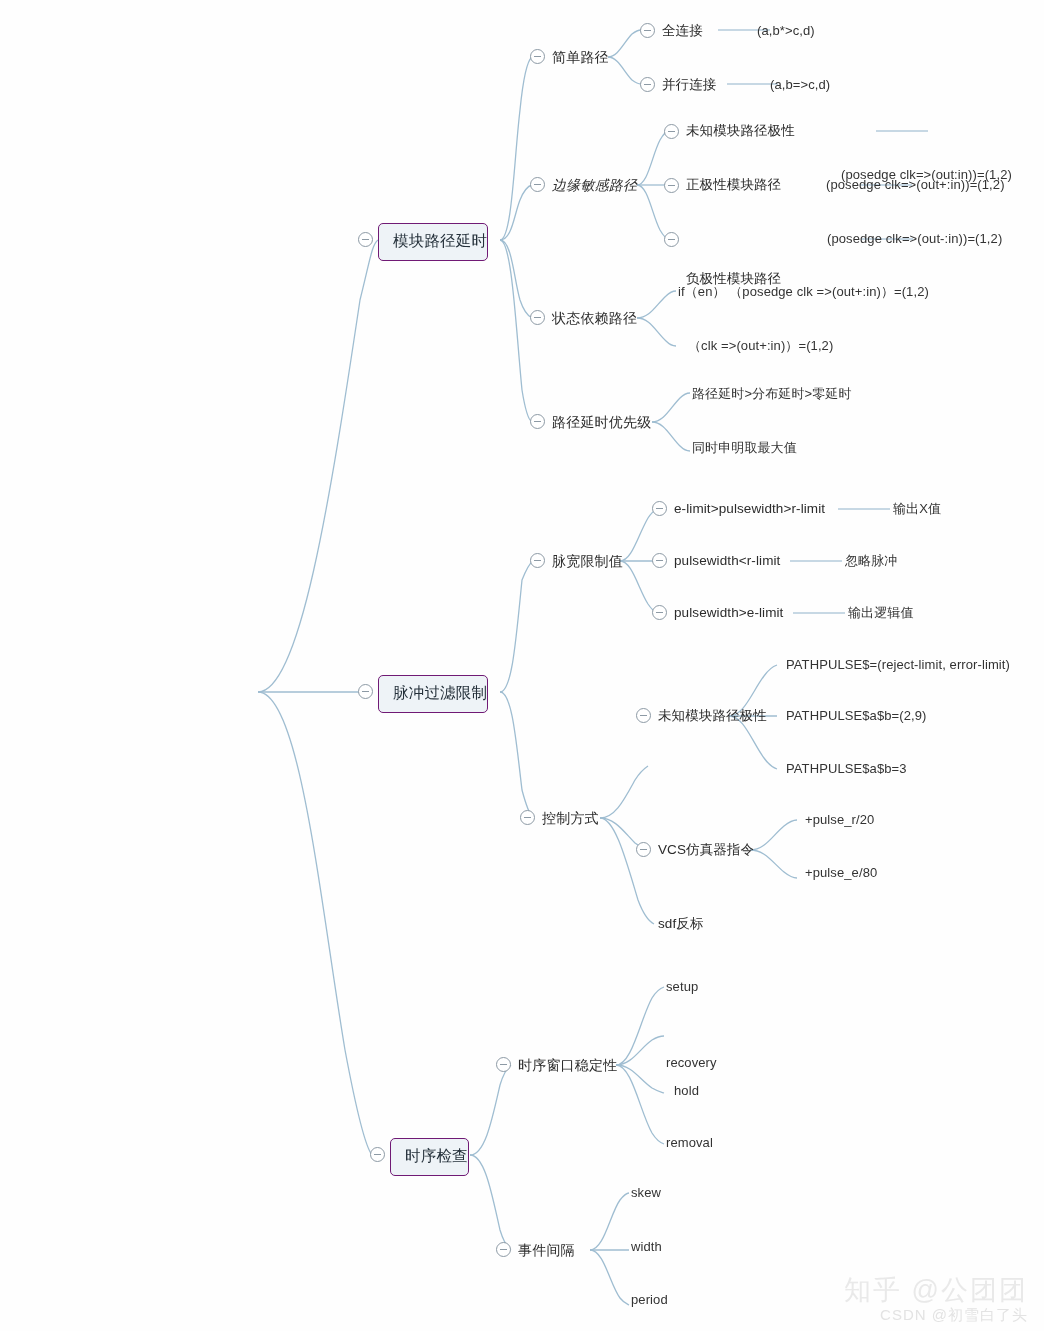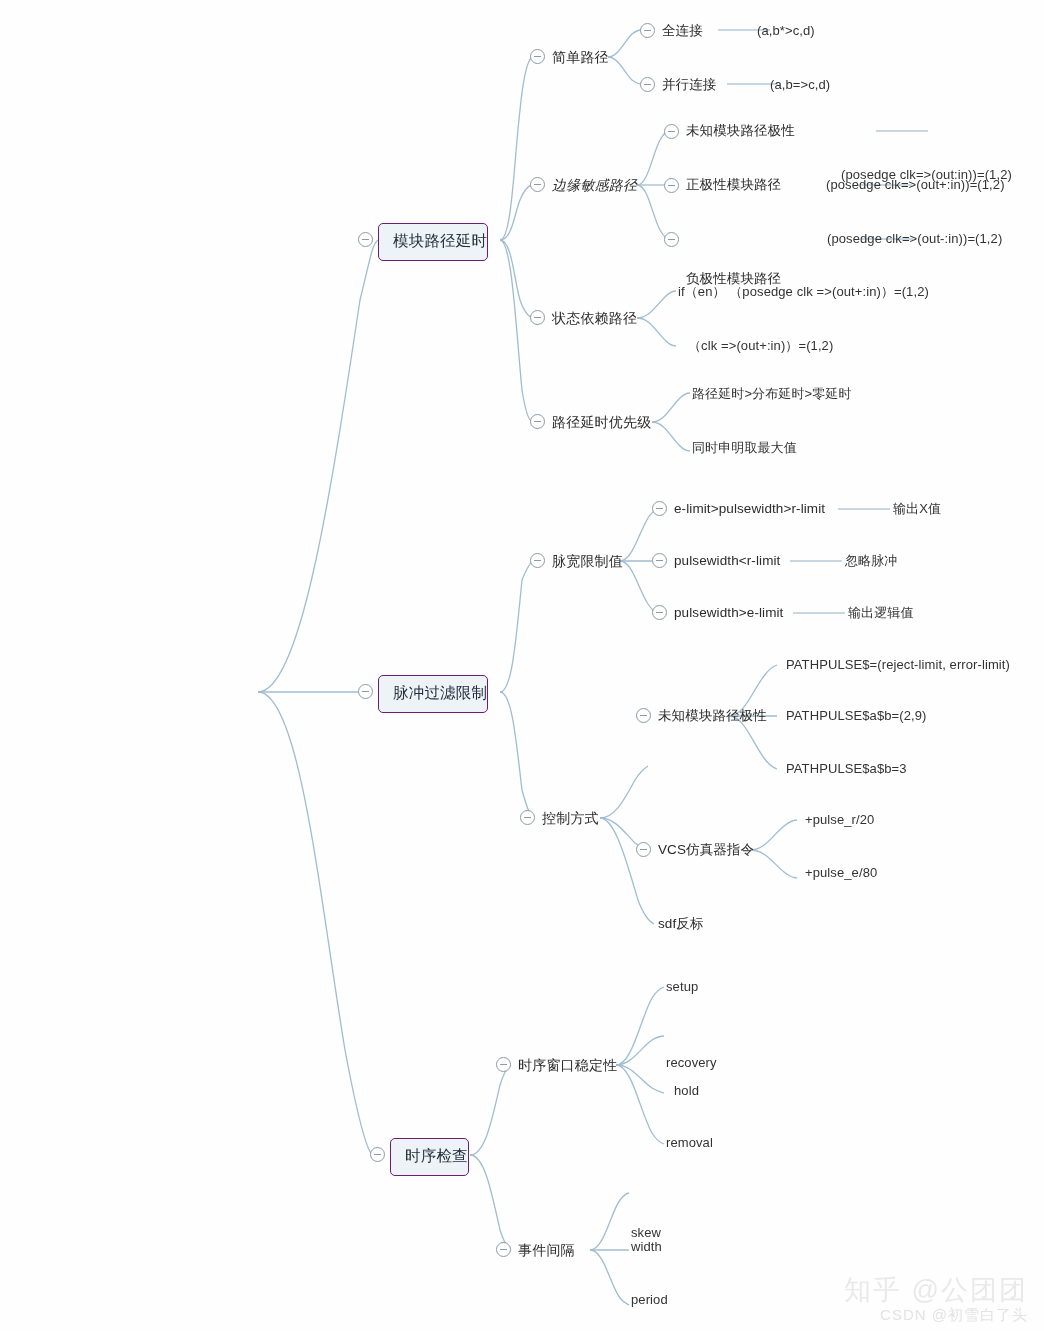--- a/index.html
+++ b/index.html
@@ -259,20 +259,20 @@
   <div class="node l2-node" style="left:518px; top:1058px;">时序窗口稳定性</div>
 
   <div class="node l4-node" style="left:666px; top:980px;">setup</div>
   <div class="node l4-node" style="left:666px; top:1084px;margin-left:8px;">hold</div>
   <div class="node l4-node" style="left:666px; top:1056px;">recovery</div>
   <div class="node l4-node" style="left:666px; top:1136px;">removal</div>
 
   <div class="toggle" style="left:496px; top:1242px;"></div>
   <div class="node l2-node" style="left:518px; top:1243px;">事件间隔</div>
 
-  <div class="node l4-node" style="left:631px; top:1186px;margin-top:40px;">skew</div>
+  <div class="node l4-node" style="left:631px; top:1186px;">skew</div>
   <div class="node l4-node" style="left:631px; top:1240px;">width</div>
   <div class="node l4-node" style="left:631px; top:1293px;">period</div>
 
   <div class="wm-zhihu">知乎 @公团团</div>
   <div class="wm-csdn">CSDN @初雪白了头</div>
 
 </div>
 
 </body></html>

